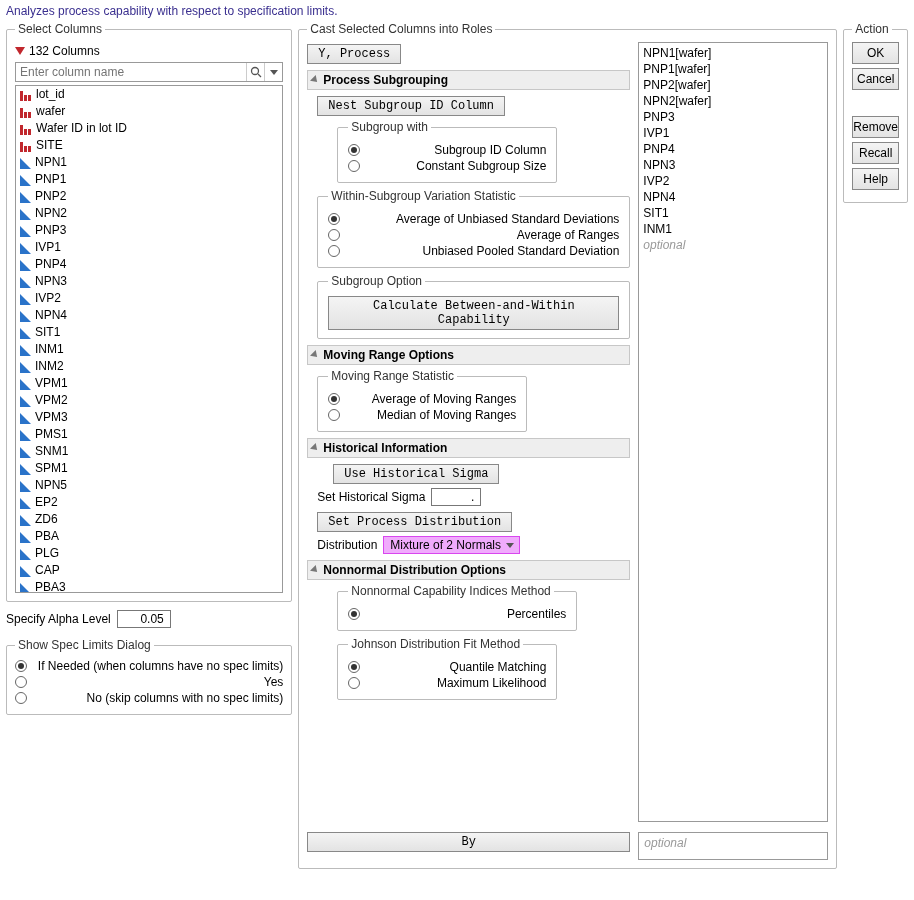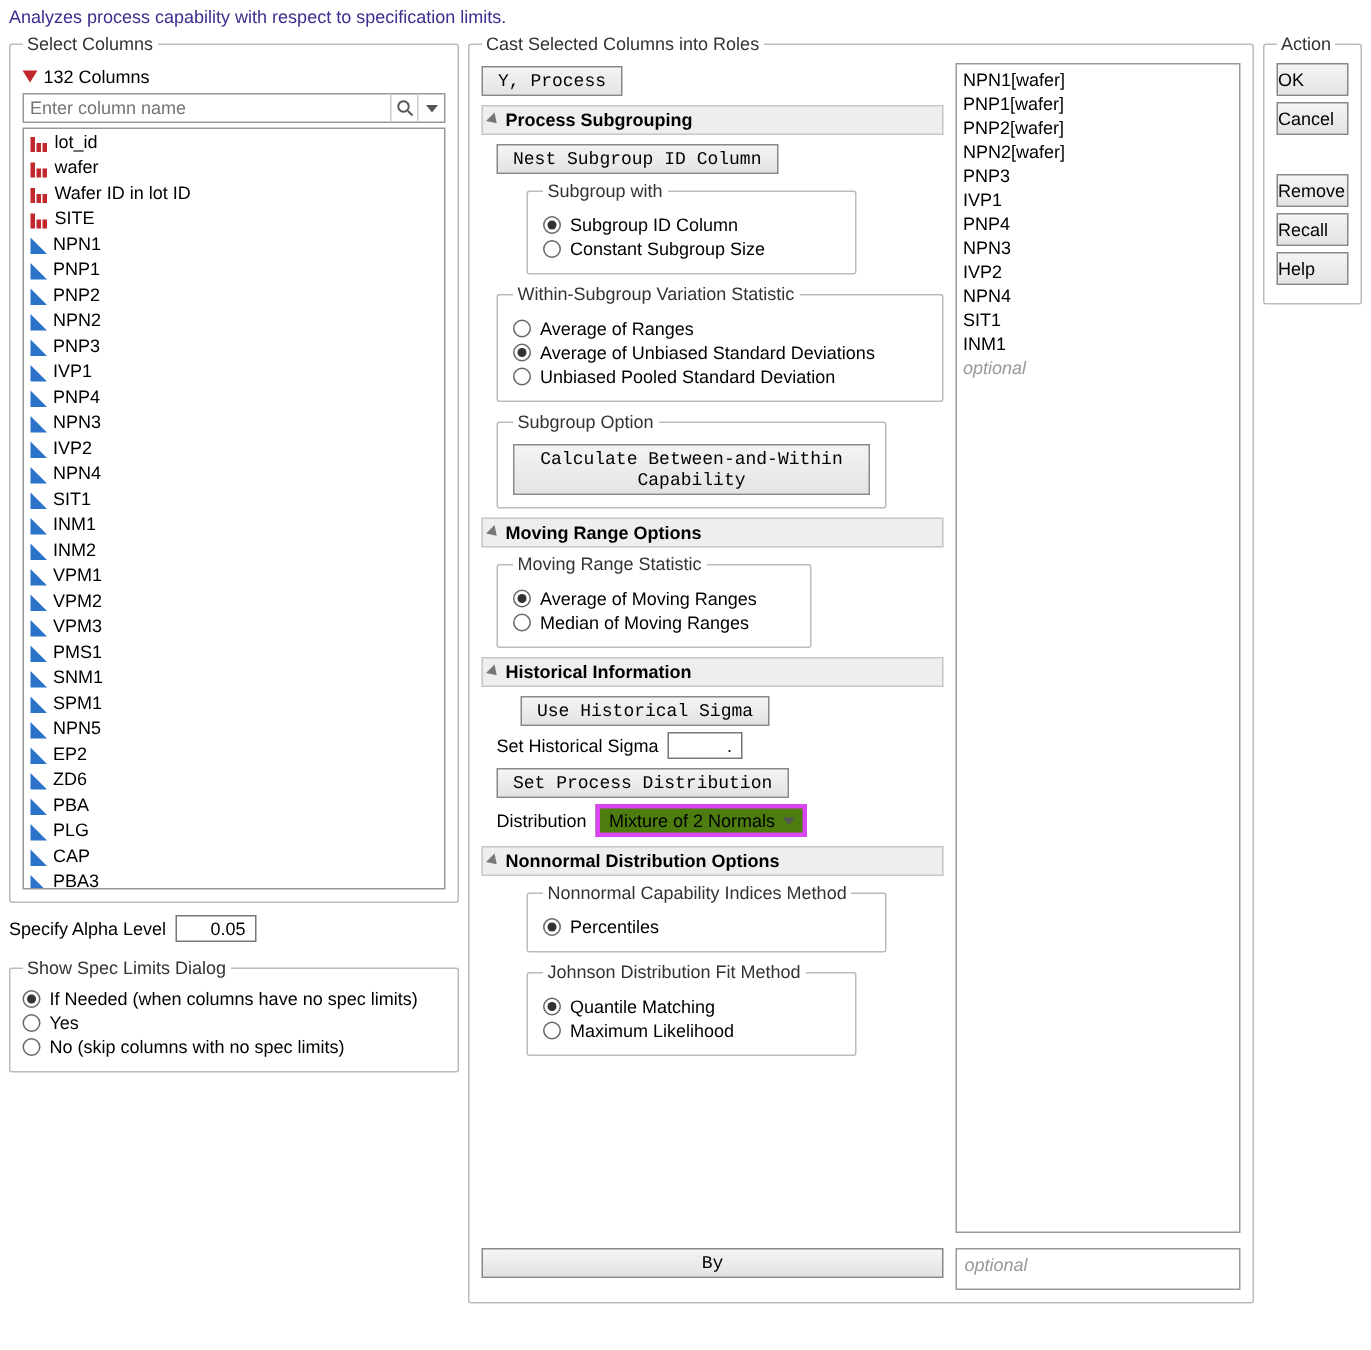--- a/index.html
+++ b/index.html
@@ -25,49 +25,49 @@
   .col-item { display: flex; align-items: center; gap: 4px; padding: 1px 4px; cursor: default; line-height: 15px; }
   .col-icon { width: 12px; height: 12px; display: inline-block; }
   .nominal-ic { position: relative; }
   .nominal-ic::before { content: ""; position: absolute; left: 0; bottom: 0; width: 3px; height: 10px; background: #c1272d; }
   .nominal-ic::after  { content: ""; position: absolute; left: 4px; bottom: 0; width: 3px; height: 6px; background: #c1272d; box-shadow: 4px 0 0 0 #c1272d; }
   .continuous-ic { width: 0; height: 0; border-left: 11px solid #2a73c9; border-top: 11px solid transparent; margin-top: 1px; }
 
   .alpha-row { display: flex; align-items: center; gap: 6px; margin: 6px 0 10px; }
   .alpha-input { width: 54px; border: 1px solid #777; padding: 1px 6px; text-align: right; }
 
-  .radio-row, .check-row { display: flex; align-items: center; gap: 6px; padding: 1px 0; }
+  .radio-row, .check-row { display: flex; align-items: center; gap: 6px; padding: 1px 0; justify-content: space-between; }
   .radio-dot { width: 12px; height: 12px; border: 1px solid #666; border-radius: 50%; display: inline-flex; align-items: center; justify-content: center; }
   .radio-dot.sel::after { content: ""; width: 6px; height: 6px; background: #333; border-radius: 50%; }
 
   .cast-wrap { display: flex; gap: 8px; }
   .cast-left { flex: 1; min-width: 0; }
   .cast-right { width: 190px; }
   .roles-box { border: 1px solid #999; height: 780px; padding: 2px 4px; position: relative; }
   .roles-box .optional { color: #999; font-style: italic; position: absolute; bottom: auto; }
   .roles-line { line-height: 16px; }
 
   .btn { display: inline-block; border: 1px solid #888; background: linear-gradient(#f4f4f4, #e3e3e3); padding: 2px 10px; cursor: pointer; text-align: center; font-family: Liberation Mono, monospace; }
   .btn.wide { width: 100%; }
   .btn-row { margin: 2px 0; }
 
   .section-hdr { display: flex; align-items: center; gap: 3px; background: #eee; border: 1px solid #c7c7c7; padding: 2px 4px; margin-top: 6px; }
   .section-hdr .tri { width: 0; height: 0; border-left: 6px solid #777; border-top: 4px solid transparent; border-bottom: 4px solid transparent; transform: rotate(45deg); margin-right: 2px; }
   .section-hdr b { font-weight: 600; }
 
   .field-row { display: flex; align-items: center; gap: 6px; margin: 4px 0 2px 10px; }
   .text-input { width: 50px; border: 1px solid #777; padding: 1px 6px; text-align: right; }
-  .select { border: 3px solid #d946ef; background: #4d7c0f; padding: 1px 18px 1px 6px; position: relative; display: inline-block; }
+  .select { border: 1px solid #d946ef; background: #f0abfc; padding: 1px 18px 1px 6px; position: relative; display: inline-block; }
   .select::after { content: ""; position: absolute; right: 5px; top: 6px; border-left: 4px solid transparent; border-right: 4px solid transparent; border-top: 5px solid #555; }
 
   .by-block { display: flex; gap: 8px; margin-top: 10px; }
   .by-btn { flex: 1; }
   .by-box { width: 190px; height: 28px; border: 1px solid #999; padding: 3px 5px; color: #999; font-style: italic; }
 
-  .action-btn { width: 100%; border: 1px solid #888; background: linear-gradient(#f4f4f4, #e3e3e3); padding: 3px 0; margin-bottom: 4px; text-align: left; cursor: pointer; }
+  .action-btn { width: 100%; border: 1px solid #888; background: linear-gradient(#f4f4f4, #e3e3e3); padding: 3px 0; margin-bottom: 4px; text-align: center; cursor: pointer; }
   .spacer { height: 22px; }
 </style>
 </head>
 <body>
 
 <div class="desc">Analyzes process capability with respect to specification limits.</div>
 
 <div class="main-row">
 
   <div class="left-col">
@@ -261,34 +261,34 @@
                 <div class="radio-row">
                   <span class="radio-dot"></span>
                   <span>Constant Subgroup Size</span>
                 </div>
               </div>
           </fieldset>
           <fieldset class="inner" style="margin-left:10px;">
             <legend>Within-Subgroup Variation Statistic</legend>
             <div id="within-stat">
                 <div class="radio-row">
+                  <span class="radio-dot sel"></span>
+                  <span>Average of Unbiased Standard Deviations</span>
+                </div>
+                <div class="radio-row">
                   <span class="radio-dot"></span>
                   <span>Average of Ranges</span>
                 </div>
                 <div class="radio-row">
-                  <span class="radio-dot sel"></span>
-                  <span>Average of Unbiased Standard Deviations</span>
-                </div>
-                <div class="radio-row">
                   <span class="radio-dot"></span>
                   <span>Unbiased Pooled Standard Deviation</span>
                 </div>
               </div>
           </fieldset>
-          <fieldset class="inner" style="margin-left:10px; width:260px;">
+          <fieldset class="inner" style="margin-left:10px; width:313px;">
             <legend>Subgroup Option</legend>
             <span class="btn">Calculate Between-and-Within Capability</span>
           </fieldset>
 
           <div class="section-hdr">
             <span class="tri"></span>
             <b>Moving Range Options</b>
           </div>
           <fieldset class="inner" style="margin-left:10px; width:210px;">
             <legend>Moving Range Statistic</legend>

